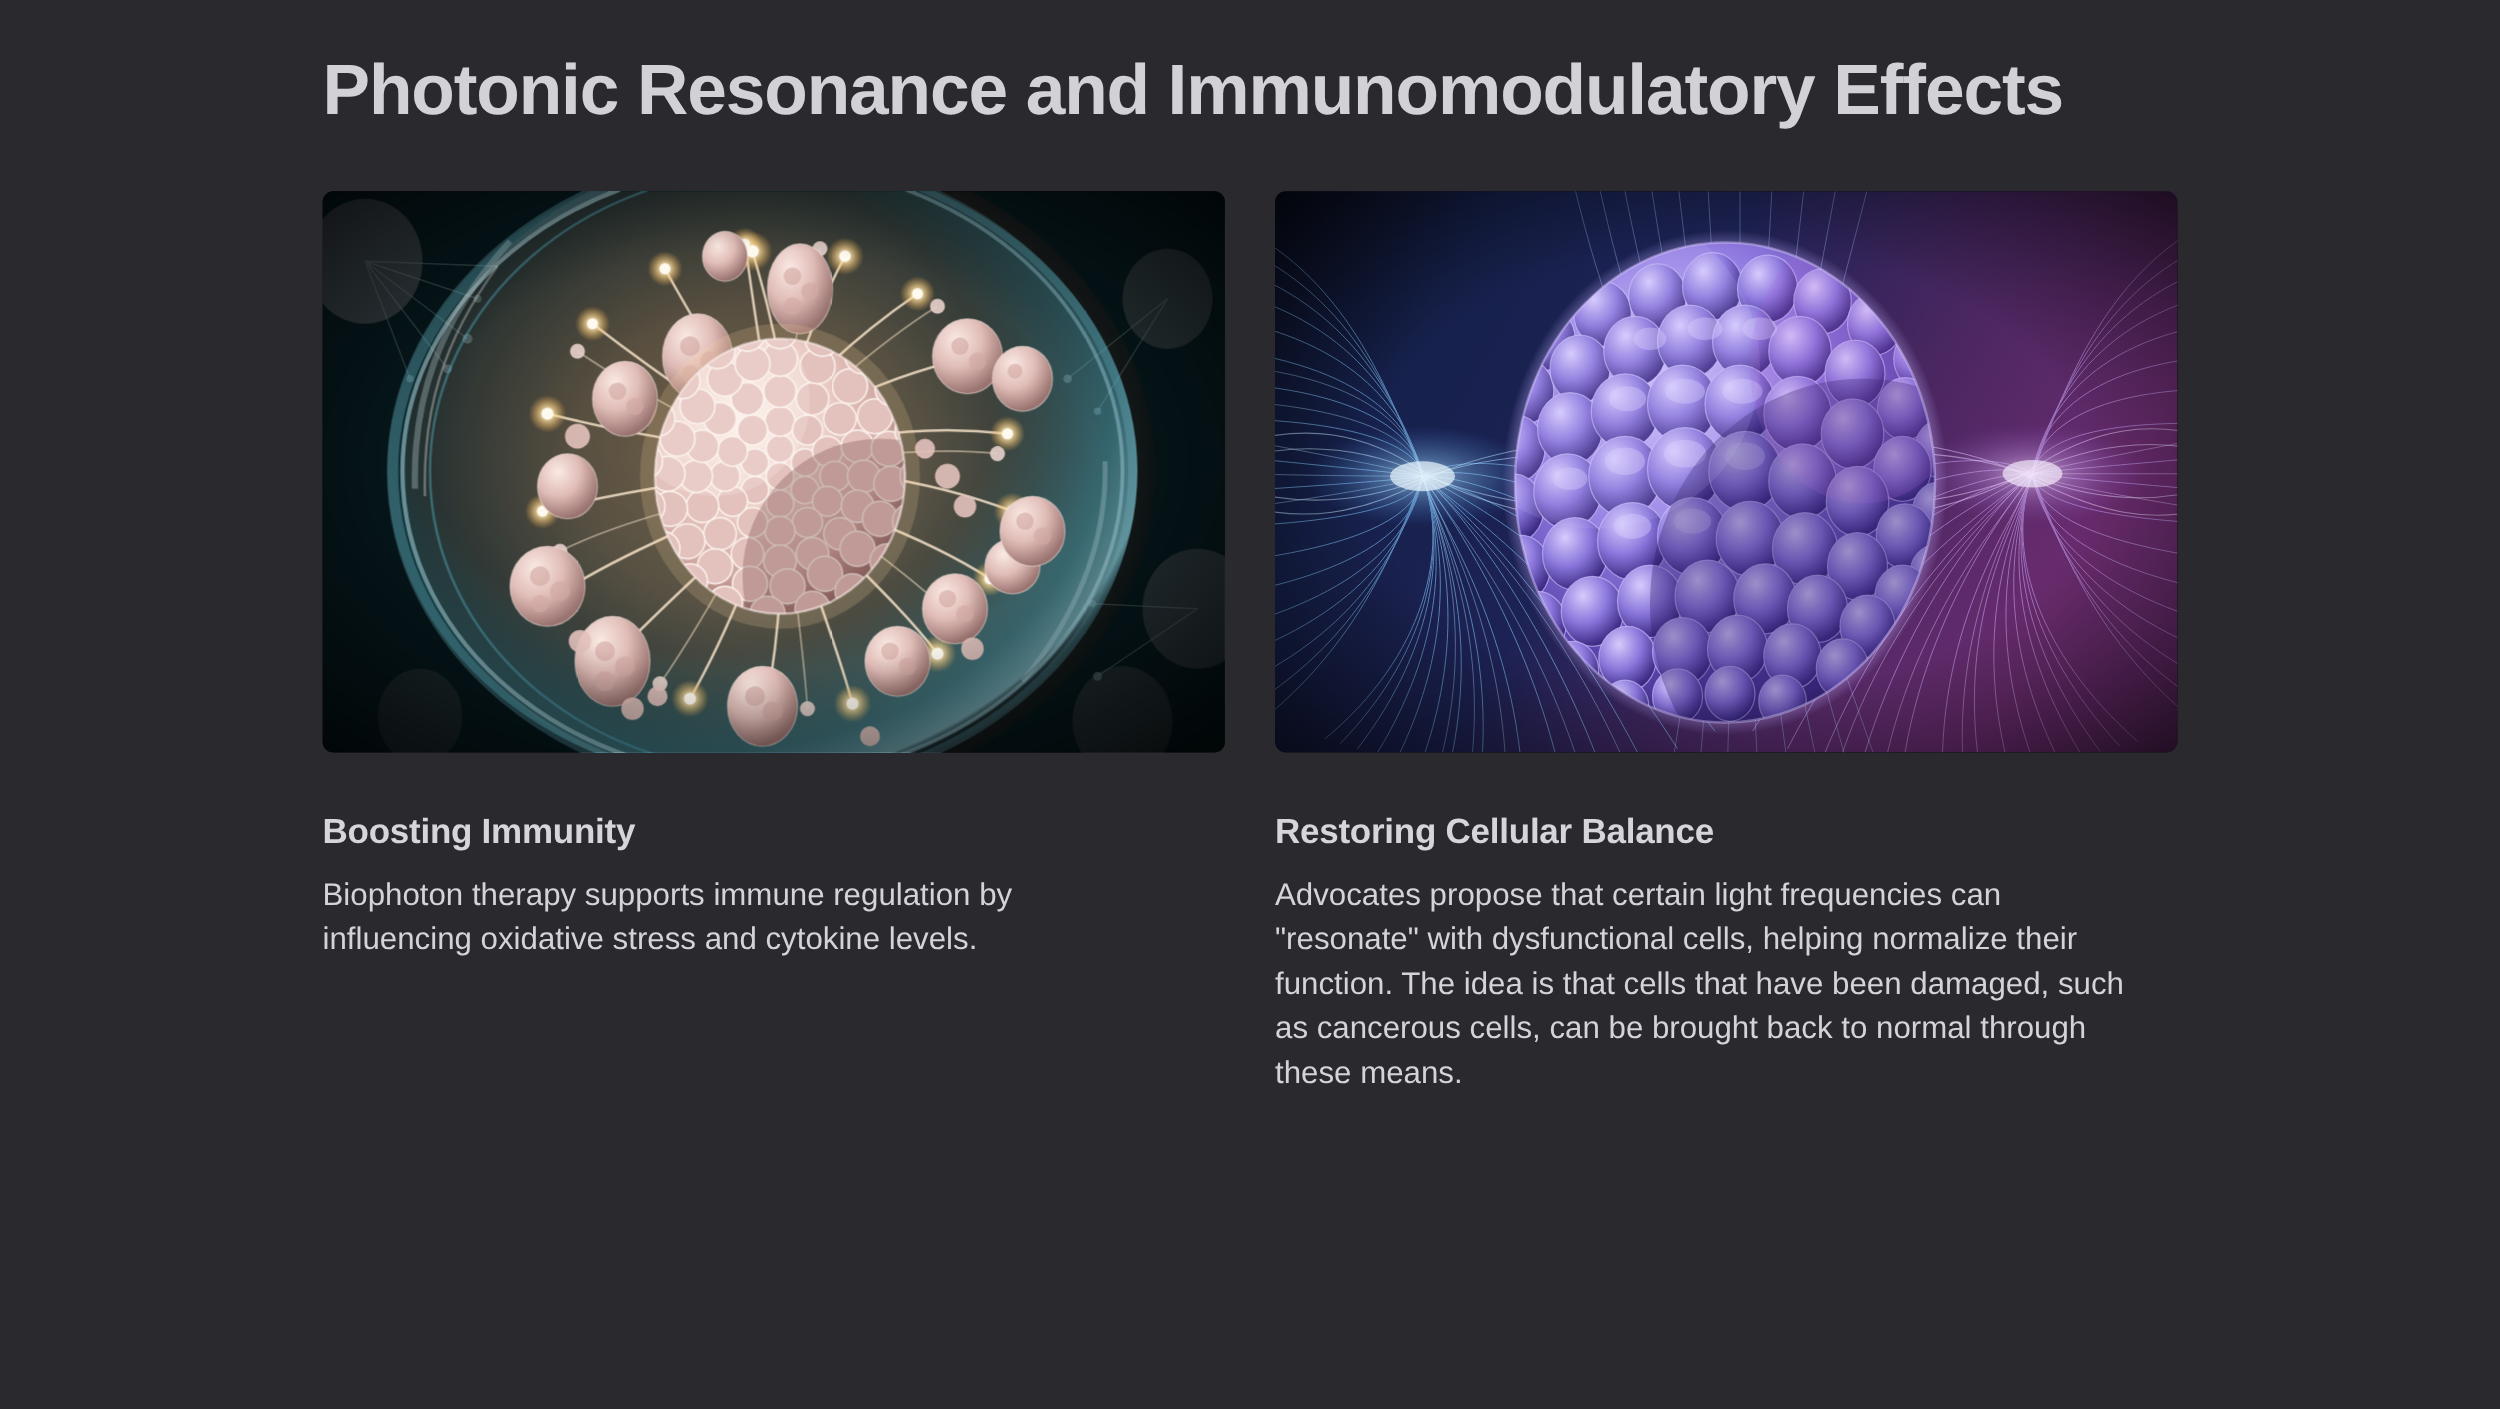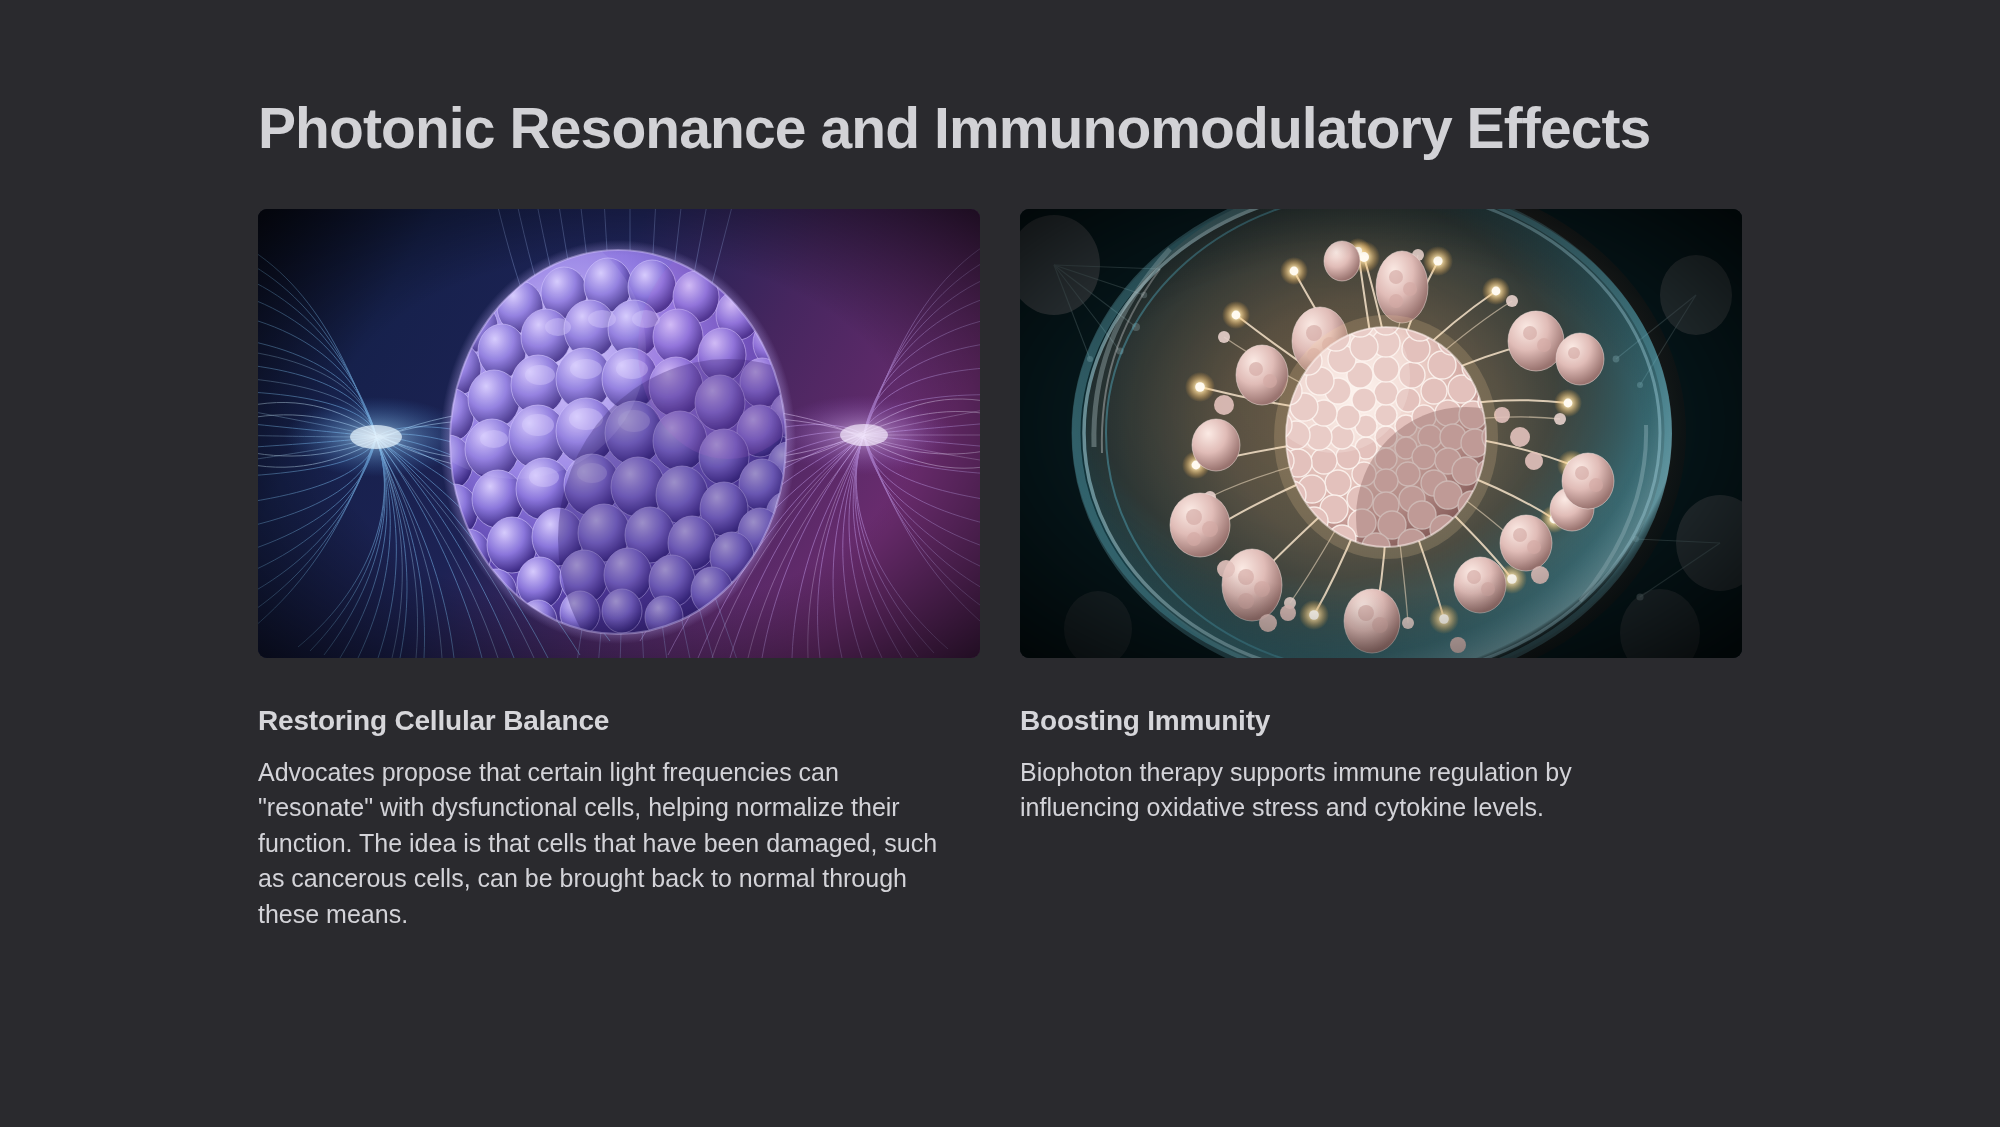--- a/index.html
+++ b/index.html
@@ -7,21 +7,21 @@
     width:2000px; height:1127px;
     background:#2a2a2e;
     font-family:"Liberation Sans", sans-serif;
     overflow:hidden;
   }
   #page { position:relative; width:2000px; height:1127px; background:#2a2a2e; }
 
   #content { position:absolute; left:258px; top:0; width:1484px; }
 
   #page-title {
-    margin-top:96px;
+    margin-top:40px;
     font-size:57px;
     font-weight:bold;
     line-height:1.14;
     letter-spacing:-0.9px;
     color:#d2d2d6;
     width:1470px;
   }
 
   #cards {
     display:flex;
@@ -57,271 +57,20 @@
 </style>
 </head>
 <body>
 
 <div id="page">
   <div id="content">
 
     <h1 id="page-title">Photonic Resonance and Immunomodulatory Effects</h1>
 
     <div id="cards">
-
-      <div class="card card-left">
-        <div class="card-figure">
-          <svg viewBox="0 0 722 449" preserveAspectRatio="none" aria-hidden="true">
-            <defs>
-              <linearGradient id="bgL" x1="0" y1="0" x2="1" y2="0.35">
-                <stop offset="0%" stop-color="#0b1024"></stop>
-                <stop offset="22%" stop-color="#16214c"></stop>
-                <stop offset="48%" stop-color="#1d2254"></stop>
-                <stop offset="72%" stop-color="#46265f"></stop>
-                <stop offset="100%" stop-color="#6b2c6f"></stop>
-              </linearGradient>
-              <radialGradient id="vigL" cx="50%" cy="50%" r="72%">
-                <stop offset="55%" stop-color="#000" stop-opacity="0"></stop>
-                <stop offset="100%" stop-color="#000" stop-opacity="0.72"></stop>
-              </radialGradient>
-              <radialGradient id="nodeBlue" cx="50%" cy="50%" r="50%">
-                <stop offset="0%" stop-color="#eaf6ff" stop-opacity="0.95"></stop>
-                <stop offset="35%" stop-color="#8cc8f8" stop-opacity="0.55"></stop>
-                <stop offset="100%" stop-color="#3f7fd0" stop-opacity="0"></stop>
-              </radialGradient>
-              <radialGradient id="nodeViolet" cx="50%" cy="50%" r="50%">
-                <stop offset="0%" stop-color="#f6ecff" stop-opacity="0.92"></stop>
-                <stop offset="38%" stop-color="#cfa8f2" stop-opacity="0.5"></stop>
-                <stop offset="100%" stop-color="#8a4fc0" stop-opacity="0"></stop>
-              </radialGradient>
-              <radialGradient id="sphereShade" cx="36%" cy="30%" r="78%">
-                <stop offset="0%" stop-color="#cfc0fb"></stop>
-                <stop offset="42%" stop-color="#8f79e0"></stop>
-                <stop offset="74%" stop-color="#5c44ad"></stop>
-                <stop offset="100%" stop-color="#2f1f6b"></stop>
-              </radialGradient>
-              <radialGradient id="cellG" cx="35%" cy="28%" r="72%">
-                <stop offset="0%" stop-color="#d9cdfd"></stop>
-                <stop offset="55%" stop-color="#8b77dc"></stop>
-                <stop offset="100%" stop-color="#3d2b84"></stop>
-              </radialGradient>
-              <radialGradient id="rimGlow" cx="50%" cy="50%" r="50%">
-                <stop offset="72%" stop-color="#b9a4f5" stop-opacity="0"></stop>
-                <stop offset="92%" stop-color="#c3b0ff" stop-opacity="0.55"></stop>
-                <stop offset="100%" stop-color="#c3b0ff" stop-opacity="0"></stop>
-              </radialGradient>
-              <clipPath id="clipL">
-                  <rect width="722" height="449"></rect>
-                </clipPath>
-              <clipPath id="sphereClip">
-                  <ellipse cx="360" cy="233" rx="168" ry="192"></ellipse>
-                </clipPath>
-            </defs>
-
-            <g clip-path="url(#clipL)">
-              <rect width="722" height="449" fill="url(#bgL)"></rect>
-
-              <g stroke="#7fc0f5" fill="none" stroke-width="0.8" opacity="0.62">
-                <path d="M-30,28 C60,70 95,170 118,228 C140,286 120,372 40,438"></path>
-                <path d="M-30,44 C64,84 99,176 118,228 C138,282 126,366 52,442"></path>
-                <path d="M-30,62 C70,98 103,182 118,228 C136,278 132,360 66,446"></path>
-                <path d="M-30,82 C76,112 107,188 118,228 C134,274 140,354 82,449"></path>
-                <path d="M-30,104 C82,128 110,194 118,228 C132,270 148,348 100,449"></path>
-                <path d="M-30,128 C88,146 113,200 118,228 C130,266 156,342 120,449"></path>
-                <path d="M-30,154 C94,164 115,208 118,228 C128,262 164,338 142,449"></path>
-                <path d="M-30,182 C98,186 117,216 118,228 C126,258 172,334 166,449"></path>
-                <path d="M-34,212 C60,222 108,226 118,228 C124,252 182,330 196,449"></path>
-                <path d="M-34,240 C60,234 108,230 118,228 C124,238 192,326 224,449"></path>
-                <path d="M-30,268 C98,262 117,240 118,228 C132,238 206,322 256,449"></path>
-                <path d="M-30,296 C96,280 116,248 118,228 C138,244 222,318 290,449"></path>
-                <path d="M-30,322 C92,298 114,256 118,228 C144,250 238,312 322,446"></path>
-                <path d="M-30,348 C88,314 112,262 118,228 C150,244 254,300 352,432"></path>
-                <path d="M-30,372 C82,330 108,268 118,228 C154,236 268,286 378,412"></path>
-                <path d="M-30,396 C76,346 104,274 118,228 C158,226 280,268 400,388"></path>
-                <path d="M-30,418 C70,360 100,280 118,228 C160,214 290,248 418,360"></path>
-                <path d="M-30,438 C64,372 96,286 118,228 C160,200 296,228 430,330"></path>
-              </g>
-              <g stroke="#a9d8fb" fill="none" stroke-width="0.7" opacity="0.5">
-                <path d="M-30,198 C56,214 106,224 118,228 C124,246 176,332 184,449"></path>
-                <path d="M-30,226 C56,228 108,228 118,228 C124,242 198,324 240,449"></path>
-                <path d="M-30,254 C58,242 110,232 118,228 C130,240 216,318 276,449"></path>
-                <path d="M-30,168 C96,176 116,212 118,228 C126,256 168,336 158,449"></path>
-                <path d="M-30,140 C90,152 114,204 118,228 C130,264 160,340 134,449"></path>
-              </g>
-
-              <g stroke="#c7e7fd" fill="none" stroke-width="0.9" opacity="0.55">
-                <path d="M-30,214 C20,200 68,204 118,226 C168,248 240,260 320,250"></path>
-                <path d="M-30,238 C18,252 68,250 118,230 C168,210 244,206 322,214"></path>
-                <path d="M-30,202 C24,186 70,192 118,224 C166,254 246,272 330,266"></path>
-                <path d="M-30,250 C22,266 70,258 118,232 C168,206 250,194 334,198"></path>
-              </g>
-              <ellipse cx="118" cy="228" rx="92" ry="40" fill="url(#nodeBlue)" opacity="0.75"></ellipse>
-              <ellipse cx="118" cy="228" rx="26" ry="12" fill="#e8f6ff" opacity="0.7"></ellipse>
-
-              <g stroke="#c5a0ef" fill="none" stroke-width="0.8" opacity="0.6">
-                <path d="M752,22 C660,66 628,168 606,226 C584,284 608,368 690,440"></path>
-                <path d="M752,40 C656,80 624,174 606,226 C586,280 600,362 676,444"></path>
-                <path d="M752,60 C650,94 620,180 606,226 C588,276 592,356 660,448"></path>
-                <path d="M752,82 C644,108 616,186 606,226 C590,272 584,350 644,449"></path>
-                <path d="M752,106 C638,124 612,192 606,226 C592,268 574,344 624,449"></path>
-                <path d="M752,132 C632,142 610,198 606,226 C594,264 566,338 604,449"></path>
-                <path d="M752,158 C628,160 608,206 606,226 C596,260 558,334 584,449"></path>
-                <path d="M752,186 C624,182 607,214 606,226 C598,256 548,330 562,449"></path>
-                <path d="M756,212 C664,220 616,224 606,226 C600,250 538,326 534,449"></path>
-                <path d="M756,240 C664,232 616,228 606,226 C600,236 526,322 504,449"></path>
-                <path d="M752,266 C626,260 607,238 606,226 C592,236 512,318 472,449"></path>
-                <path d="M752,294 C628,278 608,246 606,226 C586,242 496,314 440,449"></path>
-                <path d="M752,320 C632,296 610,254 606,226 C580,248 480,308 410,446"></path>
-                <path d="M752,346 C636,312 612,260 606,226 C574,242 464,296 382,432"></path>
-                <path d="M752,370 C642,328 616,266 606,226 C570,234 450,282 356,412"></path>
-                <path d="M752,394 C648,344 620,272 606,226 C566,224 438,264 334,388"></path>
-                <path d="M752,416 C654,358 624,278 606,226 C564,212 428,244 316,360"></path>
-                <path d="M752,436 C660,370 628,284 606,226 C564,198 422,224 304,330"></path>
-              </g>
-              <g stroke="#e4ccfa" fill="none" stroke-width="0.7" opacity="0.48">
-                <path d="M752,196 C668,212 618,222 606,226 C600,244 546,330 550,449"></path>
-                <path d="M752,226 C668,226 616,226 606,226 C600,240 520,322 490,449"></path>
-                <path d="M752,256 C666,242 614,232 606,226 C594,238 500,316 454,449"></path>
-              </g>
-              <g stroke="#ecd8fb" fill="none" stroke-width="0.9" opacity="0.52">
-                <path d="M752,210 C704,196 656,202 606,224 C556,246 486,258 408,248"></path>
-                <path d="M752,236 C706,250 656,248 606,228 C556,208 480,204 404,212"></path>
-                <path d="M752,198 C700,182 654,190 606,222 C558,252 478,270 396,264"></path>
-                <path d="M752,252 C702,268 656,256 606,230 C556,204 472,192 390,196"></path>
-              </g>
-              <ellipse cx="606" cy="226" rx="92" ry="40" fill="url(#nodeViolet)" opacity="0.7"></ellipse>
-              <ellipse cx="606" cy="226" rx="24" ry="11" fill="#f7eeff" opacity="0.65"></ellipse>
-
-              <g stroke="#9fb8f2" fill="none" stroke-width="0.7" opacity="0.45">
-                <path d="M238,-10 C262,90 286,150 330,215"></path>
-                <path d="M258,-10 C280,90 300,150 340,216"></path>
-                <path d="M278,-10 C298,92 314,152 350,218"></path>
-                <path d="M300,-10 C316,94 328,154 360,220"></path>
-                <path d="M322,-10 C334,96 342,156 368,222"></path>
-                <path d="M346,-10 C352,98 356,158 376,224"></path>
-                <path d="M372,-10 C372,100 372,160 384,226"></path>
-                <path d="M398,-10 C392,100 388,160 392,228"></path>
-                <path d="M424,-10 C412,100 402,160 400,230"></path>
-                <path d="M450,-10 C430,100 416,160 408,232"></path>
-                <path d="M476,-10 C448,100 430,160 416,234"></path>
-                <path d="M318,459 C330,380 340,320 352,262"></path>
-                <path d="M340,459 C346,382 352,322 360,264"></path>
-                <path d="M362,459 C364,384 366,324 370,266"></path>
-                <path d="M386,459 C382,384 380,324 378,268"></path>
-                <path d="M410,459 C400,384 392,324 386,268"></path>
-                <path d="M434,459 C418,384 406,324 394,268"></path>
-                <path d="M458,459 C436,382 420,322 402,266"></path>
-                <path d="M482,459 C454,380 434,320 410,264"></path>
-              </g>
-
-              <ellipse cx="360" cy="233" rx="178" ry="202" fill="url(#rimGlow)" opacity="0.85"></ellipse>
-              <ellipse cx="360" cy="233" rx="168" ry="192" fill="url(#sphereShade)"></ellipse>
-              <g clip-path="url(#sphereClip)" opacity="0.98">
-
-                <g id="bumps">
-
-                  <g fill="url(#cellG)" stroke="#cdbffb" stroke-width="1" stroke-opacity="0.65">
-                    <ellipse cx="218" cy="118" rx="22" ry="25"></ellipse>
-                      <ellipse cx="262" cy="98" rx="23" ry="26"></ellipse>
-                    <ellipse cx="306" cy="84" rx="23" ry="26"></ellipse>
-                      <ellipse cx="350" cy="76" rx="24" ry="27"></ellipse>
-                    <ellipse cx="394" cy="78" rx="24" ry="27"></ellipse>
-                      <ellipse cx="438" cy="88" rx="23" ry="26"></ellipse>
-                    <ellipse cx="480" cy="106" rx="22" ry="25"></ellipse>
-                      <ellipse cx="516" cy="134" rx="21" ry="24"></ellipse>
-
-                    <ellipse cx="200" cy="160" rx="23" ry="26"></ellipse>
-                      <ellipse cx="244" cy="142" rx="24" ry="27"></ellipse>
-                    <ellipse cx="288" cy="128" rx="25" ry="28"></ellipse>
-                      <ellipse cx="332" cy="120" rx="26" ry="29"></ellipse>
-                    <ellipse cx="376" cy="120" rx="26" ry="29"></ellipse>
-                      <ellipse cx="420" cy="128" rx="25" ry="28"></ellipse>
-                    <ellipse cx="464" cy="146" rx="24" ry="27"></ellipse>
-                      <ellipse cx="504" cy="174" rx="22" ry="25"></ellipse>
-                    <ellipse cx="532" cy="206" rx="20" ry="23"></ellipse>
-
-                    <ellipse cx="192" cy="206" rx="24" ry="27"></ellipse>
-                      <ellipse cx="236" cy="190" rx="26" ry="29"></ellipse>
-                    <ellipse cx="280" cy="176" rx="27" ry="30"></ellipse>
-                      <ellipse cx="326" cy="170" rx="28" ry="31"></ellipse>
-                    <ellipse cx="372" cy="170" rx="28" ry="31"></ellipse>
-                      <ellipse cx="418" cy="178" rx="27" ry="30"></ellipse>
-                    <ellipse cx="462" cy="194" rx="25" ry="28"></ellipse>
-                      <ellipse cx="502" cy="222" rx="23" ry="26"></ellipse>
-                    <ellipse cx="530" cy="256" rx="20" ry="23"></ellipse>
-
-                    <ellipse cx="190" cy="254" rx="25" ry="28"></ellipse>
-                      <ellipse cx="234" cy="240" rx="27" ry="30"></ellipse>
-                    <ellipse cx="280" cy="228" rx="29" ry="32"></ellipse>
-                      <ellipse cx="328" cy="222" rx="30" ry="33"></ellipse>
-                    <ellipse cx="376" cy="224" rx="29" ry="32"></ellipse>
-                      <ellipse cx="422" cy="232" rx="27" ry="30"></ellipse>
-                    <ellipse cx="466" cy="248" rx="25" ry="28"></ellipse>
-                      <ellipse cx="504" cy="276" rx="23" ry="26"></ellipse>
-                    <ellipse cx="528" cy="306" rx="20" ry="23"></ellipse>
-
-                    <ellipse cx="196" cy="302" rx="24" ry="27"></ellipse>
-                      <ellipse cx="240" cy="290" rx="26" ry="29"></ellipse>
-                    <ellipse cx="286" cy="280" rx="28" ry="31"></ellipse>
-                      <ellipse cx="334" cy="276" rx="28" ry="31"></ellipse>
-                    <ellipse cx="380" cy="278" rx="27" ry="30"></ellipse>
-                      <ellipse cx="424" cy="286" rx="26" ry="29"></ellipse>
-                    <ellipse cx="466" cy="300" rx="24" ry="27"></ellipse>
-                      <ellipse cx="502" cy="324" rx="22" ry="25"></ellipse>
-
-                    <ellipse cx="210" cy="346" rx="23" ry="26"></ellipse>
-                      <ellipse cx="254" cy="336" rx="25" ry="28"></ellipse>
-                    <ellipse cx="300" cy="328" rx="26" ry="29"></ellipse>
-                      <ellipse cx="346" cy="324" rx="26" ry="29"></ellipse>
-                    <ellipse cx="392" cy="326" rx="25" ry="28"></ellipse>
-                      <ellipse cx="434" cy="334" rx="24" ry="27"></ellipse>
-                    <ellipse cx="474" cy="348" rx="22" ry="25"></ellipse>
-
-                    <ellipse cx="238" cy="384" rx="21" ry="24"></ellipse>
-                      <ellipse cx="282" cy="374" rx="23" ry="26"></ellipse>
-                    <ellipse cx="326" cy="368" rx="24" ry="27"></ellipse>
-                      <ellipse cx="370" cy="366" rx="24" ry="27"></ellipse>
-                    <ellipse cx="414" cy="372" rx="23" ry="26"></ellipse>
-                      <ellipse cx="454" cy="382" rx="21" ry="24"></ellipse>
-
-                    <ellipse cx="280" cy="412" rx="19" ry="21"></ellipse>
-                      <ellipse cx="322" cy="404" rx="20" ry="22"></ellipse>
-                    <ellipse cx="364" cy="402" rx="20" ry="22"></ellipse>
-                      <ellipse cx="406" cy="408" rx="19" ry="21"></ellipse>
-                  </g>
-
-                  <g fill="#ded3ff" opacity="0.38">
-                    <ellipse cx="300" cy="118" rx="13" ry="9"></ellipse>
-                      <ellipse cx="344" cy="110" rx="14" ry="9"></ellipse>
-                    <ellipse cx="388" cy="110" rx="14" ry="9"></ellipse>
-                      <ellipse cx="282" cy="166" rx="15" ry="10"></ellipse>
-                    <ellipse cx="328" cy="160" rx="16" ry="10"></ellipse>
-                      <ellipse cx="374" cy="160" rx="16" ry="10"></ellipse>
-                    <ellipse cx="280" cy="216" rx="16" ry="11"></ellipse>
-                      <ellipse cx="328" cy="210" rx="17" ry="11"></ellipse>
-                    <ellipse cx="376" cy="212" rx="16" ry="11"></ellipse>
-                      <ellipse cx="286" cy="268" rx="15" ry="10"></ellipse>
-                    <ellipse cx="334" cy="264" rx="15" ry="10"></ellipse>
-                      <ellipse cx="236" cy="230" rx="14" ry="9"></ellipse>
-                  </g>
-                </g>
-
-                <ellipse cx="470" cy="330" rx="170" ry="180" fill="#2b1a63" opacity="0.34"></ellipse>
-                <ellipse cx="258" cy="140" rx="130" ry="130" fill="#d9ccff" opacity="0.12"></ellipse>
-                <ellipse cx="470" cy="140" rx="90" ry="110" fill="#b36ad6" opacity="0.16"></ellipse>
-              </g>
-              <ellipse cx="360" cy="233" rx="168" ry="192" fill="none" stroke="#d6c8ff" stroke-width="2" stroke-opacity="0.45"></ellipse>
-
-              <rect width="722" height="449" fill="url(#vigL)"></rect>
-            </g>
-          </svg>
-        </div>
-        <h2 class="card-heading">Restoring Cellular Balance</h2>
-        <p class="card-body">Advocates propose that certain light frequencies can "resonate" with dysfunctional cells, helping normalize their function. The idea is that cells that have been damaged, such as cancerous cells, can be brought back to normal through these means.</p>
-      </div>
 
       <div class="card card-right">
         <div class="card-figure">
           <svg viewBox="0 0 722 449" preserveAspectRatio="none" aria-hidden="true">
             <defs>
               <radialGradient id="warmCore" cx="46%" cy="48%" r="58%">
                 <stop offset="0%" stop-color="#7e6448"></stop>
                 <stop offset="40%" stop-color="#5e4a38"></stop>
                 <stop offset="78%" stop-color="#21201e"></stop>
                 <stop offset="100%" stop-color="#071215"></stop>
@@ -647,15 +396,266 @@
               <ellipse cx="366" cy="228" rx="100" ry="110" fill="none" stroke="#fdf2ee" stroke-width="2" stroke-opacity="0.55"></ellipse>
 
               <rect width="722" height="449" fill="url(#vigR)"></rect>
             </g>
           </svg>
         </div>
         <h2 class="card-heading">Boosting Immunity</h2>
         <p class="card-body">Biophoton therapy supports immune regulation by influencing oxidative stress and cytokine levels.</p>
       </div>
 
+      <div class="card card-left">
+        <div class="card-figure">
+          <svg viewBox="0 0 722 449" preserveAspectRatio="none" aria-hidden="true">
+            <defs>
+              <linearGradient id="bgL" x1="0" y1="0" x2="1" y2="0.35">
+                <stop offset="0%" stop-color="#0b1024"></stop>
+                <stop offset="22%" stop-color="#16214c"></stop>
+                <stop offset="48%" stop-color="#1d2254"></stop>
+                <stop offset="72%" stop-color="#46265f"></stop>
+                <stop offset="100%" stop-color="#6b2c6f"></stop>
+              </linearGradient>
+              <radialGradient id="vigL" cx="50%" cy="50%" r="72%">
+                <stop offset="55%" stop-color="#000" stop-opacity="0"></stop>
+                <stop offset="100%" stop-color="#000" stop-opacity="0.72"></stop>
+              </radialGradient>
+              <radialGradient id="nodeBlue" cx="50%" cy="50%" r="50%">
+                <stop offset="0%" stop-color="#eaf6ff" stop-opacity="0.95"></stop>
+                <stop offset="35%" stop-color="#8cc8f8" stop-opacity="0.55"></stop>
+                <stop offset="100%" stop-color="#3f7fd0" stop-opacity="0"></stop>
+              </radialGradient>
+              <radialGradient id="nodeViolet" cx="50%" cy="50%" r="50%">
+                <stop offset="0%" stop-color="#f6ecff" stop-opacity="0.92"></stop>
+                <stop offset="38%" stop-color="#cfa8f2" stop-opacity="0.5"></stop>
+                <stop offset="100%" stop-color="#8a4fc0" stop-opacity="0"></stop>
+              </radialGradient>
+              <radialGradient id="sphereShade" cx="36%" cy="30%" r="78%">
+                <stop offset="0%" stop-color="#cfc0fb"></stop>
+                <stop offset="42%" stop-color="#8f79e0"></stop>
+                <stop offset="74%" stop-color="#5c44ad"></stop>
+                <stop offset="100%" stop-color="#2f1f6b"></stop>
+              </radialGradient>
+              <radialGradient id="cellG" cx="35%" cy="28%" r="72%">
+                <stop offset="0%" stop-color="#d9cdfd"></stop>
+                <stop offset="55%" stop-color="#8b77dc"></stop>
+                <stop offset="100%" stop-color="#3d2b84"></stop>
+              </radialGradient>
+              <radialGradient id="rimGlow" cx="50%" cy="50%" r="50%">
+                <stop offset="72%" stop-color="#b9a4f5" stop-opacity="0"></stop>
+                <stop offset="92%" stop-color="#c3b0ff" stop-opacity="0.55"></stop>
+                <stop offset="100%" stop-color="#c3b0ff" stop-opacity="0"></stop>
+              </radialGradient>
+              <clipPath id="clipL">
+                  <rect width="722" height="449"></rect>
+                </clipPath>
+              <clipPath id="sphereClip">
+                  <ellipse cx="360" cy="233" rx="168" ry="192"></ellipse>
+                </clipPath>
+            </defs>
+
+            <g clip-path="url(#clipL)">
+              <rect width="722" height="449" fill="url(#bgL)"></rect>
+
+              <g stroke="#7fc0f5" fill="none" stroke-width="0.8" opacity="0.62">
+                <path d="M-30,28 C60,70 95,170 118,228 C140,286 120,372 40,438"></path>
+                <path d="M-30,44 C64,84 99,176 118,228 C138,282 126,366 52,442"></path>
+                <path d="M-30,62 C70,98 103,182 118,228 C136,278 132,360 66,446"></path>
+                <path d="M-30,82 C76,112 107,188 118,228 C134,274 140,354 82,449"></path>
+                <path d="M-30,104 C82,128 110,194 118,228 C132,270 148,348 100,449"></path>
+                <path d="M-30,128 C88,146 113,200 118,228 C130,266 156,342 120,449"></path>
+                <path d="M-30,154 C94,164 115,208 118,228 C128,262 164,338 142,449"></path>
+                <path d="M-30,182 C98,186 117,216 118,228 C126,258 172,334 166,449"></path>
+                <path d="M-34,212 C60,222 108,226 118,228 C124,252 182,330 196,449"></path>
+                <path d="M-34,240 C60,234 108,230 118,228 C124,238 192,326 224,449"></path>
+                <path d="M-30,268 C98,262 117,240 118,228 C132,238 206,322 256,449"></path>
+                <path d="M-30,296 C96,280 116,248 118,228 C138,244 222,318 290,449"></path>
+                <path d="M-30,322 C92,298 114,256 118,228 C144,250 238,312 322,446"></path>
+                <path d="M-30,348 C88,314 112,262 118,228 C150,244 254,300 352,432"></path>
+                <path d="M-30,372 C82,330 108,268 118,228 C154,236 268,286 378,412"></path>
+                <path d="M-30,396 C76,346 104,274 118,228 C158,226 280,268 400,388"></path>
+                <path d="M-30,418 C70,360 100,280 118,228 C160,214 290,248 418,360"></path>
+                <path d="M-30,438 C64,372 96,286 118,228 C160,200 296,228 430,330"></path>
+              </g>
+              <g stroke="#a9d8fb" fill="none" stroke-width="0.7" opacity="0.5">
+                <path d="M-30,198 C56,214 106,224 118,228 C124,246 176,332 184,449"></path>
+                <path d="M-30,226 C56,228 108,228 118,228 C124,242 198,324 240,449"></path>
+                <path d="M-30,254 C58,242 110,232 118,228 C130,240 216,318 276,449"></path>
+                <path d="M-30,168 C96,176 116,212 118,228 C126,256 168,336 158,449"></path>
+                <path d="M-30,140 C90,152 114,204 118,228 C130,264 160,340 134,449"></path>
+              </g>
+
+              <g stroke="#c7e7fd" fill="none" stroke-width="0.9" opacity="0.55">
+                <path d="M-30,214 C20,200 68,204 118,226 C168,248 240,260 320,250"></path>
+                <path d="M-30,238 C18,252 68,250 118,230 C168,210 244,206 322,214"></path>
+                <path d="M-30,202 C24,186 70,192 118,224 C166,254 246,272 330,266"></path>
+                <path d="M-30,250 C22,266 70,258 118,232 C168,206 250,194 334,198"></path>
+              </g>
+              <ellipse cx="118" cy="228" rx="92" ry="40" fill="url(#nodeBlue)" opacity="0.75"></ellipse>
+              <ellipse cx="118" cy="228" rx="26" ry="12" fill="#e8f6ff" opacity="0.7"></ellipse>
+
+              <g stroke="#c5a0ef" fill="none" stroke-width="0.8" opacity="0.6">
+                <path d="M752,22 C660,66 628,168 606,226 C584,284 608,368 690,440"></path>
+                <path d="M752,40 C656,80 624,174 606,226 C586,280 600,362 676,444"></path>
+                <path d="M752,60 C650,94 620,180 606,226 C588,276 592,356 660,448"></path>
+                <path d="M752,82 C644,108 616,186 606,226 C590,272 584,350 644,449"></path>
+                <path d="M752,106 C638,124 612,192 606,226 C592,268 574,344 624,449"></path>
+                <path d="M752,132 C632,142 610,198 606,226 C594,264 566,338 604,449"></path>
+                <path d="M752,158 C628,160 608,206 606,226 C596,260 558,334 584,449"></path>
+                <path d="M752,186 C624,182 607,214 606,226 C598,256 548,330 562,449"></path>
+                <path d="M756,212 C664,220 616,224 606,226 C600,250 538,326 534,449"></path>
+                <path d="M756,240 C664,232 616,228 606,226 C600,236 526,322 504,449"></path>
+                <path d="M752,266 C626,260 607,238 606,226 C592,236 512,318 472,449"></path>
+                <path d="M752,294 C628,278 608,246 606,226 C586,242 496,314 440,449"></path>
+                <path d="M752,320 C632,296 610,254 606,226 C580,248 480,308 410,446"></path>
+                <path d="M752,346 C636,312 612,260 606,226 C574,242 464,296 382,432"></path>
+                <path d="M752,370 C642,328 616,266 606,226 C570,234 450,282 356,412"></path>
+                <path d="M752,394 C648,344 620,272 606,226 C566,224 438,264 334,388"></path>
+                <path d="M752,416 C654,358 624,278 606,226 C564,212 428,244 316,360"></path>
+                <path d="M752,436 C660,370 628,284 606,226 C564,198 422,224 304,330"></path>
+              </g>
+              <g stroke="#e4ccfa" fill="none" stroke-width="0.7" opacity="0.48">
+                <path d="M752,196 C668,212 618,222 606,226 C600,244 546,330 550,449"></path>
+                <path d="M752,226 C668,226 616,226 606,226 C600,240 520,322 490,449"></path>
+                <path d="M752,256 C666,242 614,232 606,226 C594,238 500,316 454,449"></path>
+              </g>
+              <g stroke="#ecd8fb" fill="none" stroke-width="0.9" opacity="0.52">
+                <path d="M752,210 C704,196 656,202 606,224 C556,246 486,258 408,248"></path>
+                <path d="M752,236 C706,250 656,248 606,228 C556,208 480,204 404,212"></path>
+                <path d="M752,198 C700,182 654,190 606,222 C558,252 478,270 396,264"></path>
+                <path d="M752,252 C702,268 656,256 606,230 C556,204 472,192 390,196"></path>
+              </g>
+              <ellipse cx="606" cy="226" rx="92" ry="40" fill="url(#nodeViolet)" opacity="0.7"></ellipse>
+              <ellipse cx="606" cy="226" rx="24" ry="11" fill="#f7eeff" opacity="0.65"></ellipse>
+
+              <g stroke="#9fb8f2" fill="none" stroke-width="0.7" opacity="0.45">
+                <path d="M238,-10 C262,90 286,150 330,215"></path>
+                <path d="M258,-10 C280,90 300,150 340,216"></path>
+                <path d="M278,-10 C298,92 314,152 350,218"></path>
+                <path d="M300,-10 C316,94 328,154 360,220"></path>
+                <path d="M322,-10 C334,96 342,156 368,222"></path>
+                <path d="M346,-10 C352,98 356,158 376,224"></path>
+                <path d="M372,-10 C372,100 372,160 384,226"></path>
+                <path d="M398,-10 C392,100 388,160 392,228"></path>
+                <path d="M424,-10 C412,100 402,160 400,230"></path>
+                <path d="M450,-10 C430,100 416,160 408,232"></path>
+                <path d="M476,-10 C448,100 430,160 416,234"></path>
+                <path d="M318,459 C330,380 340,320 352,262"></path>
+                <path d="M340,459 C346,382 352,322 360,264"></path>
+                <path d="M362,459 C364,384 366,324 370,266"></path>
+                <path d="M386,459 C382,384 380,324 378,268"></path>
+                <path d="M410,459 C400,384 392,324 386,268"></path>
+                <path d="M434,459 C418,384 406,324 394,268"></path>
+                <path d="M458,459 C436,382 420,322 402,266"></path>
+                <path d="M482,459 C454,380 434,320 410,264"></path>
+              </g>
+
+              <ellipse cx="360" cy="233" rx="178" ry="202" fill="url(#rimGlow)" opacity="0.85"></ellipse>
+              <ellipse cx="360" cy="233" rx="168" ry="192" fill="url(#sphereShade)"></ellipse>
+              <g clip-path="url(#sphereClip)" opacity="0.98">
+
+                <g id="bumps">
+
+                  <g fill="url(#cellG)" stroke="#cdbffb" stroke-width="1" stroke-opacity="0.65">
+                    <ellipse cx="218" cy="118" rx="22" ry="25"></ellipse>
+                      <ellipse cx="262" cy="98" rx="23" ry="26"></ellipse>
+                    <ellipse cx="306" cy="84" rx="23" ry="26"></ellipse>
+                      <ellipse cx="350" cy="76" rx="24" ry="27"></ellipse>
+                    <ellipse cx="394" cy="78" rx="24" ry="27"></ellipse>
+                      <ellipse cx="438" cy="88" rx="23" ry="26"></ellipse>
+                    <ellipse cx="480" cy="106" rx="22" ry="25"></ellipse>
+                      <ellipse cx="516" cy="134" rx="21" ry="24"></ellipse>
+
+                    <ellipse cx="200" cy="160" rx="23" ry="26"></ellipse>
+                      <ellipse cx="244" cy="142" rx="24" ry="27"></ellipse>
+                    <ellipse cx="288" cy="128" rx="25" ry="28"></ellipse>
+                      <ellipse cx="332" cy="120" rx="26" ry="29"></ellipse>
+                    <ellipse cx="376" cy="120" rx="26" ry="29"></ellipse>
+                      <ellipse cx="420" cy="128" rx="25" ry="28"></ellipse>
+                    <ellipse cx="464" cy="146" rx="24" ry="27"></ellipse>
+                      <ellipse cx="504" cy="174" rx="22" ry="25"></ellipse>
+                    <ellipse cx="532" cy="206" rx="20" ry="23"></ellipse>
+
+                    <ellipse cx="192" cy="206" rx="24" ry="27"></ellipse>
+                      <ellipse cx="236" cy="190" rx="26" ry="29"></ellipse>
+                    <ellipse cx="280" cy="176" rx="27" ry="30"></ellipse>
+                      <ellipse cx="326" cy="170" rx="28" ry="31"></ellipse>
+                    <ellipse cx="372" cy="170" rx="28" ry="31"></ellipse>
+                      <ellipse cx="418" cy="178" rx="27" ry="30"></ellipse>
+                    <ellipse cx="462" cy="194" rx="25" ry="28"></ellipse>
+                      <ellipse cx="502" cy="222" rx="23" ry="26"></ellipse>
+                    <ellipse cx="530" cy="256" rx="20" ry="23"></ellipse>
+
+                    <ellipse cx="190" cy="254" rx="25" ry="28"></ellipse>
+                      <ellipse cx="234" cy="240" rx="27" ry="30"></ellipse>
+                    <ellipse cx="280" cy="228" rx="29" ry="32"></ellipse>
+                      <ellipse cx="328" cy="222" rx="30" ry="33"></ellipse>
+                    <ellipse cx="376" cy="224" rx="29" ry="32"></ellipse>
+                      <ellipse cx="422" cy="232" rx="27" ry="30"></ellipse>
+                    <ellipse cx="466" cy="248" rx="25" ry="28"></ellipse>
+                      <ellipse cx="504" cy="276" rx="23" ry="26"></ellipse>
+                    <ellipse cx="528" cy="306" rx="20" ry="23"></ellipse>
+
+                    <ellipse cx="196" cy="302" rx="24" ry="27"></ellipse>
+                      <ellipse cx="240" cy="290" rx="26" ry="29"></ellipse>
+                    <ellipse cx="286" cy="280" rx="28" ry="31"></ellipse>
+                      <ellipse cx="334" cy="276" rx="28" ry="31"></ellipse>
+                    <ellipse cx="380" cy="278" rx="27" ry="30"></ellipse>
+                      <ellipse cx="424" cy="286" rx="26" ry="29"></ellipse>
+                    <ellipse cx="466" cy="300" rx="24" ry="27"></ellipse>
+                      <ellipse cx="502" cy="324" rx="22" ry="25"></ellipse>
+
+                    <ellipse cx="210" cy="346" rx="23" ry="26"></ellipse>
+                      <ellipse cx="254" cy="336" rx="25" ry="28"></ellipse>
+                    <ellipse cx="300" cy="328" rx="26" ry="29"></ellipse>
+                      <ellipse cx="346" cy="324" rx="26" ry="29"></ellipse>
+                    <ellipse cx="392" cy="326" rx="25" ry="28"></ellipse>
+                      <ellipse cx="434" cy="334" rx="24" ry="27"></ellipse>
+                    <ellipse cx="474" cy="348" rx="22" ry="25"></ellipse>
+
+                    <ellipse cx="238" cy="384" rx="21" ry="24"></ellipse>
+                      <ellipse cx="282" cy="374" rx="23" ry="26"></ellipse>
+                    <ellipse cx="326" cy="368" rx="24" ry="27"></ellipse>
+                      <ellipse cx="370" cy="366" rx="24" ry="27"></ellipse>
+                    <ellipse cx="414" cy="372" rx="23" ry="26"></ellipse>
+                      <ellipse cx="454" cy="382" rx="21" ry="24"></ellipse>
+
+                    <ellipse cx="280" cy="412" rx="19" ry="21"></ellipse>
+                      <ellipse cx="322" cy="404" rx="20" ry="22"></ellipse>
+                    <ellipse cx="364" cy="402" rx="20" ry="22"></ellipse>
+                      <ellipse cx="406" cy="408" rx="19" ry="21"></ellipse>
+                  </g>
+
+                  <g fill="#ded3ff" opacity="0.38">
+                    <ellipse cx="300" cy="118" rx="13" ry="9"></ellipse>
+                      <ellipse cx="344" cy="110" rx="14" ry="9"></ellipse>
+                    <ellipse cx="388" cy="110" rx="14" ry="9"></ellipse>
+                      <ellipse cx="282" cy="166" rx="15" ry="10"></ellipse>
+                    <ellipse cx="328" cy="160" rx="16" ry="10"></ellipse>
+                      <ellipse cx="374" cy="160" rx="16" ry="10"></ellipse>
+                    <ellipse cx="280" cy="216" rx="16" ry="11"></ellipse>
+                      <ellipse cx="328" cy="210" rx="17" ry="11"></ellipse>
+                    <ellipse cx="376" cy="212" rx="16" ry="11"></ellipse>
+                      <ellipse cx="286" cy="268" rx="15" ry="10"></ellipse>
+                    <ellipse cx="334" cy="264" rx="15" ry="10"></ellipse>
+                      <ellipse cx="236" cy="230" rx="14" ry="9"></ellipse>
+                  </g>
+                </g>
+
+                <ellipse cx="470" cy="330" rx="170" ry="180" fill="#2b1a63" opacity="0.34"></ellipse>
+                <ellipse cx="258" cy="140" rx="130" ry="130" fill="#d9ccff" opacity="0.12"></ellipse>
+                <ellipse cx="470" cy="140" rx="90" ry="110" fill="#b36ad6" opacity="0.16"></ellipse>
+              </g>
+              <ellipse cx="360" cy="233" rx="168" ry="192" fill="none" stroke="#d6c8ff" stroke-width="2" stroke-opacity="0.45"></ellipse>
+
+              <rect width="722" height="449" fill="url(#vigL)"></rect>
+            </g>
+          </svg>
+        </div>
+        <h2 class="card-heading">Restoring Cellular Balance</h2>
+        <p class="card-body">Advocates propose that certain light frequencies can "resonate" with dysfunctional cells, helping normalize their function. The idea is that cells that have been damaged, such as cancerous cells, can be brought back to normal through these means.</p>
+      </div>
+
     </div>
   </div>
 </div>
 
 </body></html>

